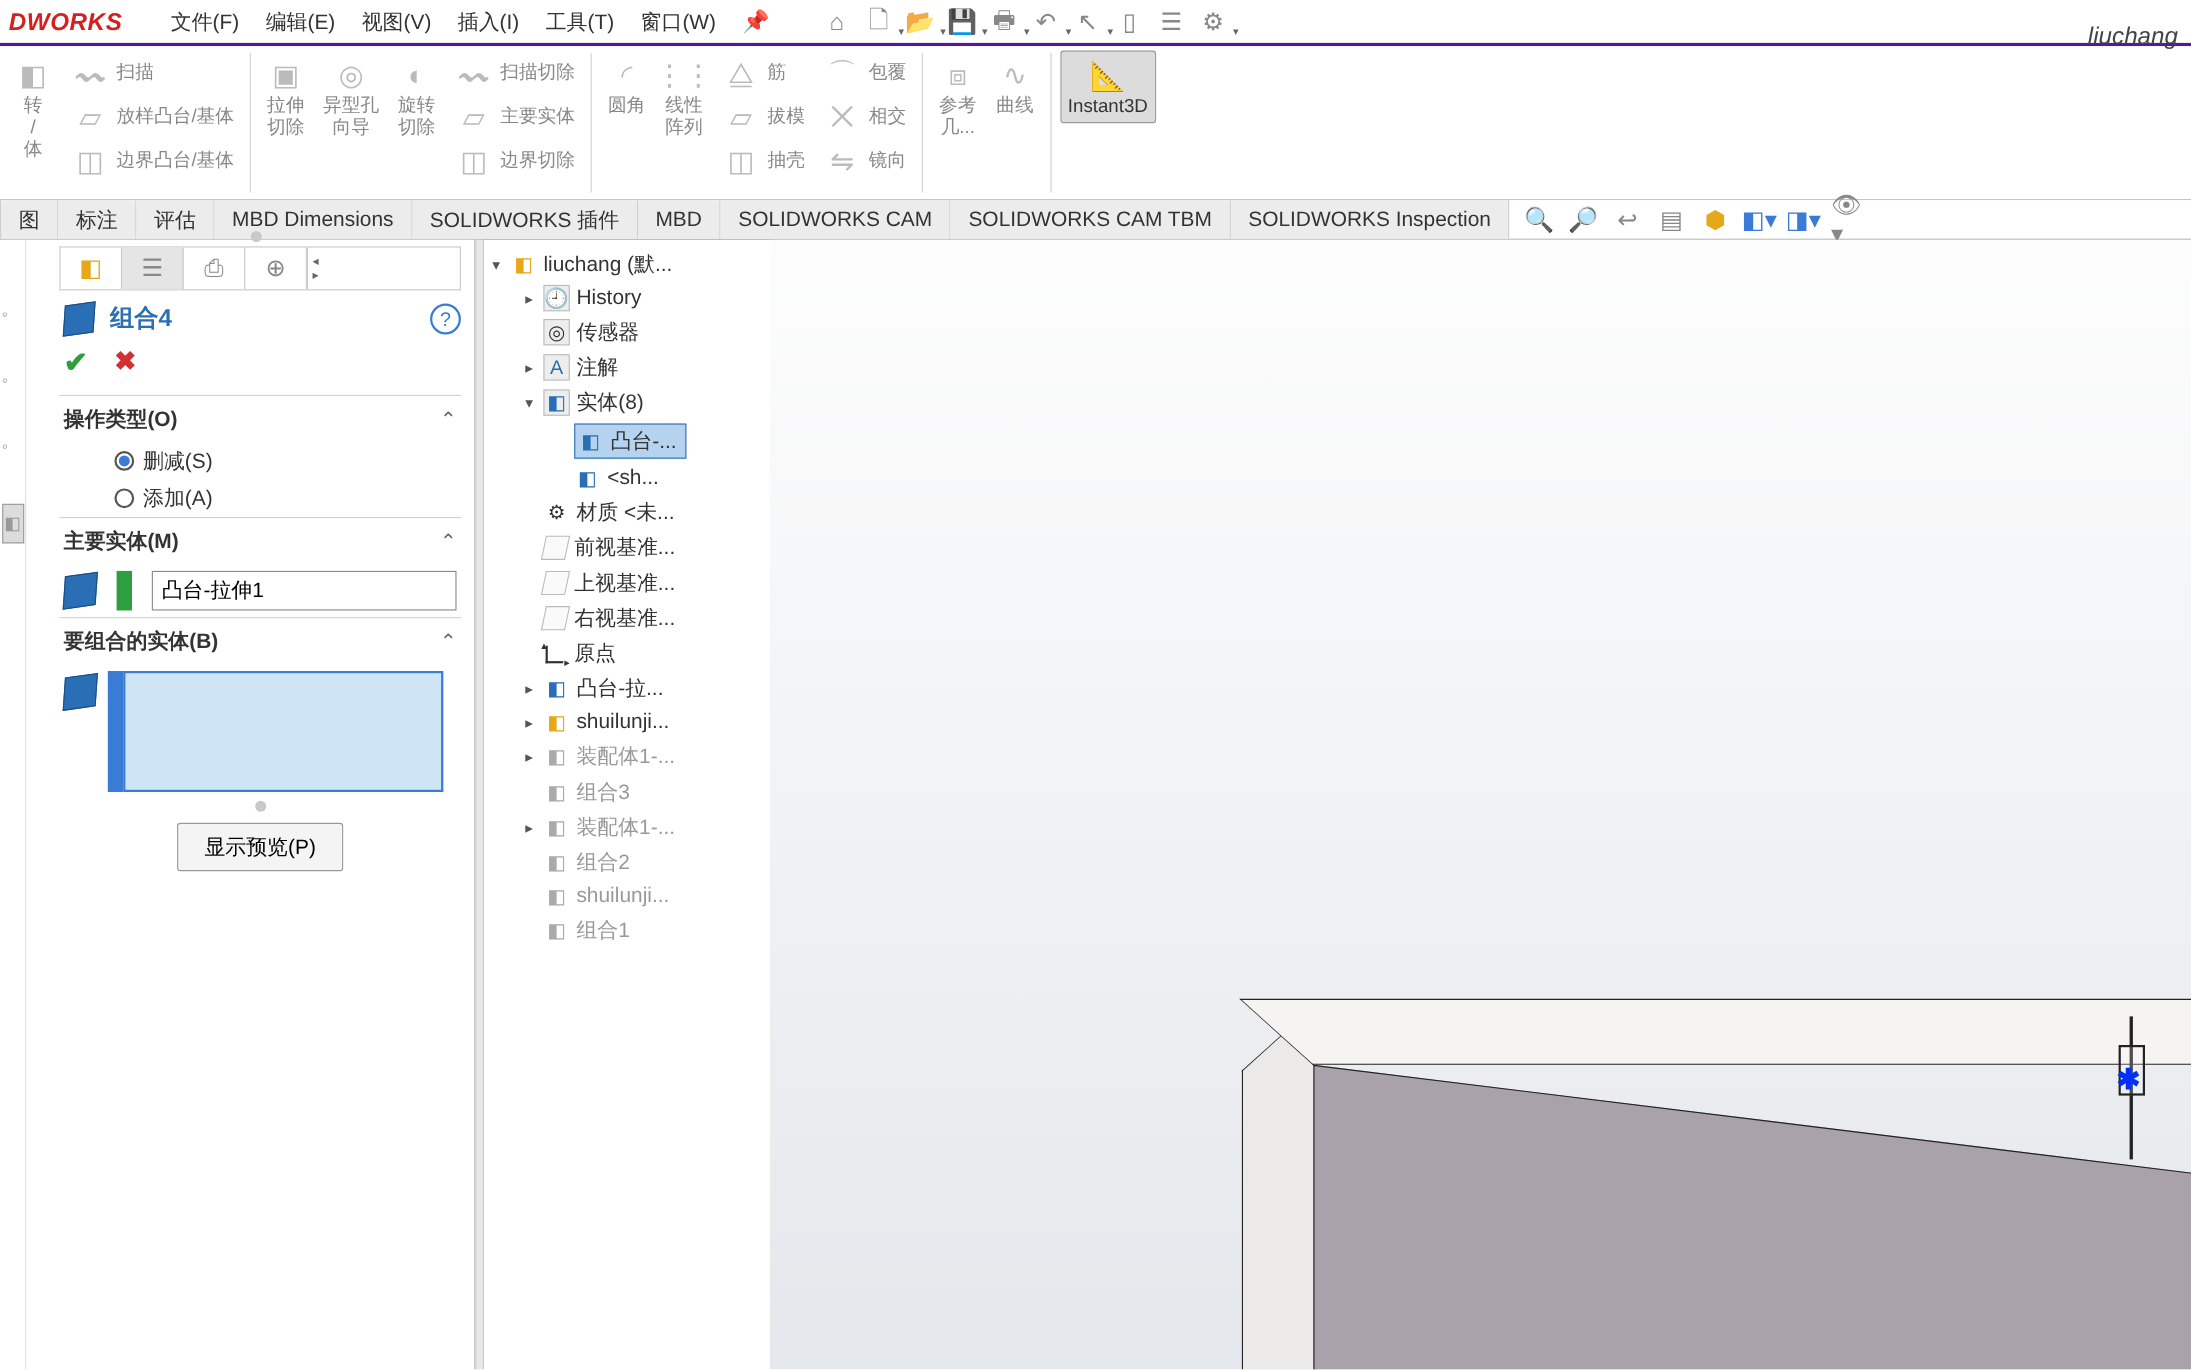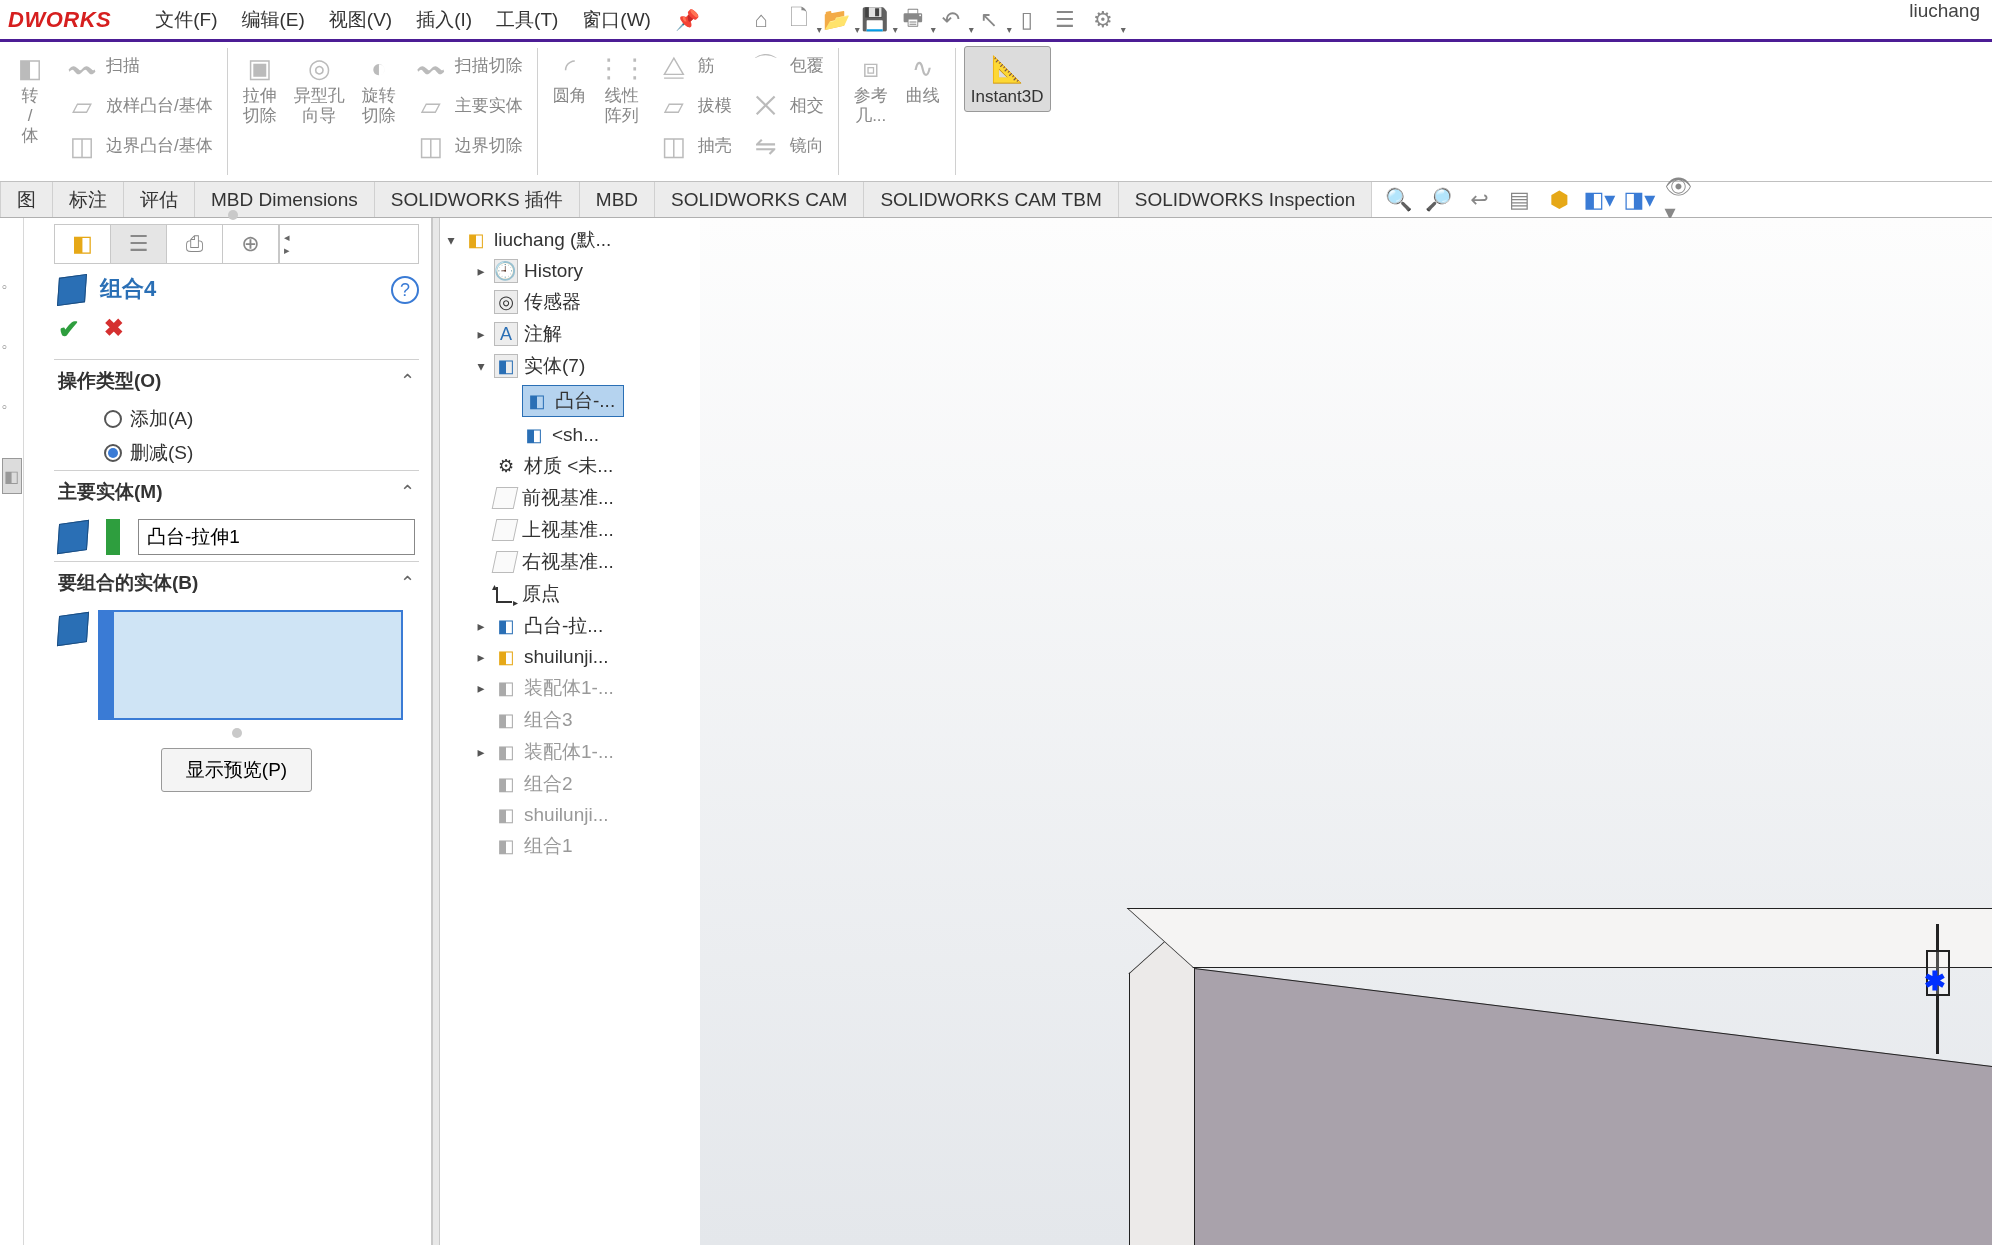--- a/index.html
+++ b/index.html
@@ -6,21 +6,21 @@
   body { width: 1992px; height: 1245px; background: #fff; overflow: hidden; position: relative; font-size: 18px; color: #333; }
 
   
   .menubar { height: 42px; display: flex; align-items: center; border-bottom: 3px solid #4c1d95; padding: 0 8px; gap: 4px; }
   .logo { color: #d61f1f; font-weight: bold; font-size: 22px; letter-spacing: 0.5px; margin-right: 30px; font-style: italic; }
   .menu-item { padding: 4px 10px; font-size: 19px; cursor: pointer; }
   .pin-icon { font-size: 20px; color: #666; padding: 0 10px; }
   .qat { display: flex; align-items: center; gap: 4px; margin-left: 30px; }
   .qat-btn { width: 34px; height: 34px; display: flex; align-items: center; justify-content: center; font-size: 22px; color: #888; cursor: pointer; position: relative; }
   .qat-btn .dd { font-size: 10px; position: absolute; right: -6px; bottom: 2px; color: #666; }
-  .user-label { position: absolute; right: 12px; top: 0; font-size: 19px; color: #444; }
+  .user-label { position: absolute; right: 12px; top: 20px; font-size: 22px; color: #444; font-style: italic; }
 
   
   .ribbon { height: 140px; display: flex; align-items: stretch; border-bottom: 1px solid #c0c0c0; background: #fff; }
   .ribbon-group { display: flex; align-items: flex-start; padding: 4px 6px; gap: 4px; }
   .rg-sep { width: 1px; background: #d0d0d0; margin: 6px 2px; }
   .ribbon-btn { display: flex; flex-direction: column; align-items: center; justify-content: flex-start; padding: 4px 6px; cursor: pointer; min-width: 46px; color: #888; font-size: 17px; }
   .ribbon-btn.small { flex-direction: row; width: auto; height: 40px; padding: 2px 6px; gap: 6px; }
   .ribbon-btn.stacked { min-width: 46px; }
   .ribbon-col { display: flex; flex-direction: column; }
   .ribbon-icon { width: 36px; height: 36px; display: flex; align-items: center; justify-content: center; font-size: 26px; color: #bbb; }
@@ -302,26 +302,26 @@
       <span class="pm-ok">✔</span>
       <span class="pm-cancel">✖</span>
     </div>
 
     <div class="pm-section">
       <div class="pm-section-header">
         <span class="pm-section-title">操作类型(O)</span>
         <span class="pm-collapse">⌃</span>
       </div>
       <div class="pm-radio-row">
+          <span class="pm-radio special"></span>
+          <span>删减(S)</span>
+        </div>
+      <div class="pm-radio-row">
           <span class="pm-radio"></span>
           <span>添加(A)</span>
-        </div>
-      <div class="pm-radio-row">
-          <span class="pm-radio special"></span>
-          <span>删减(S)</span>
         </div>
     </div>
 
     <div class="pm-section">
       <div class="pm-section-header">
         <span class="pm-section-title">主要实体(M)</span>
         <span class="pm-collapse">⌃</span>
       </div>
       <div class="pm-body-row">
         <span class="pm-body-icon"></span>
@@ -366,21 +366,21 @@
           <span>传感器</span>
         </div>
       <div class="ft-row ft-indent1">
           <span class="ft-arrow">▸</span>
           <span class="ft-icon box" style="color:#2a6fb5">A</span>
           <span>注解</span>
         </div>
       <div class="ft-row ft-indent1">
           <span class="ft-arrow">▾</span>
           <span class="ft-icon box blue">◧</span>
-          <span>实体(7)</span>
+          <span>实体(8)</span>
         </div>
       <div class="ft-row ft-indent2">
           <span class="ft-noarrow"></span>
           <span class="ft-selected">
             <span class="ft-icon blue">◧</span>
             <span>凸台-...</span>
           </span>
         </div>
       <div class="ft-row ft-indent2">
           <span class="ft-noarrow"></span>

